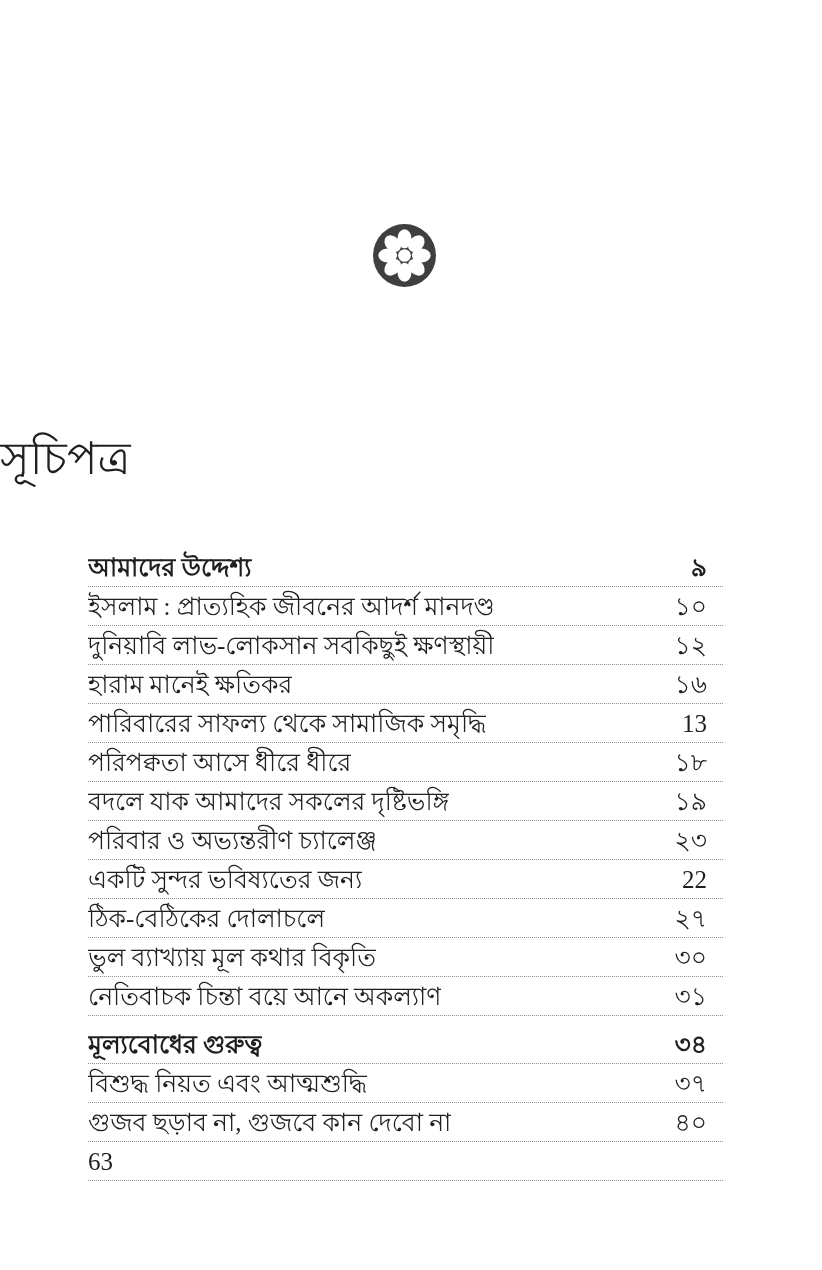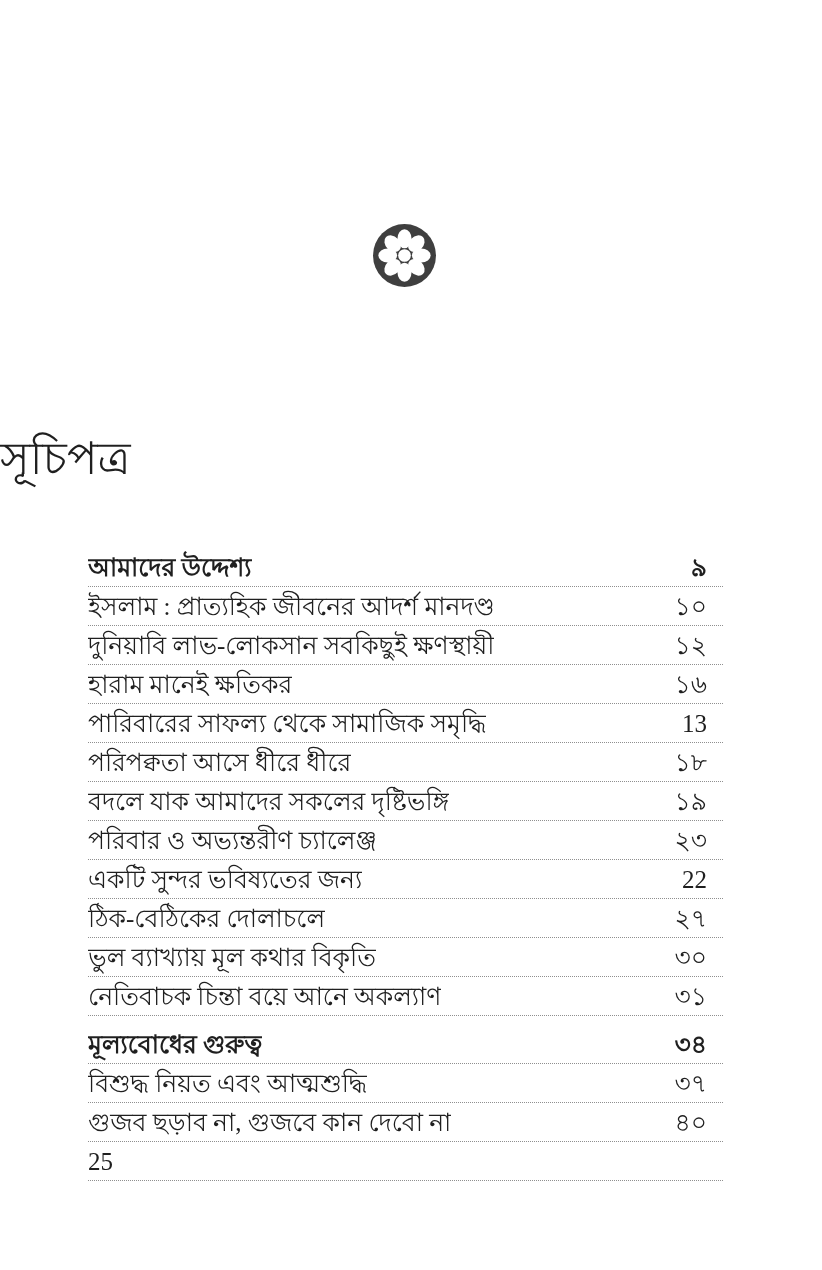--- a/index.html
+++ b/index.html
@@ -139,17 +139,17 @@
       </div>
       <div class="toc-row">
         <span class="toc-label">বিশুদ্ধ নিয়ত এবং আত্মশুদ্ধি</span>
         <span class="toc-page">৩৭</span>
       </div>
       <div class="toc-row">
         <span class="toc-label">গুজব ছড়াব না, গুজবে কান দেবো না</span>
         <span class="toc-page">৪০</span>
       </div>
       <div class="toc-row">
-        <span class="toc-page">25</span>
+        <span class="toc-page">63</span>
       </div>
     </div>
 
 </div>
 
 </body></html>

